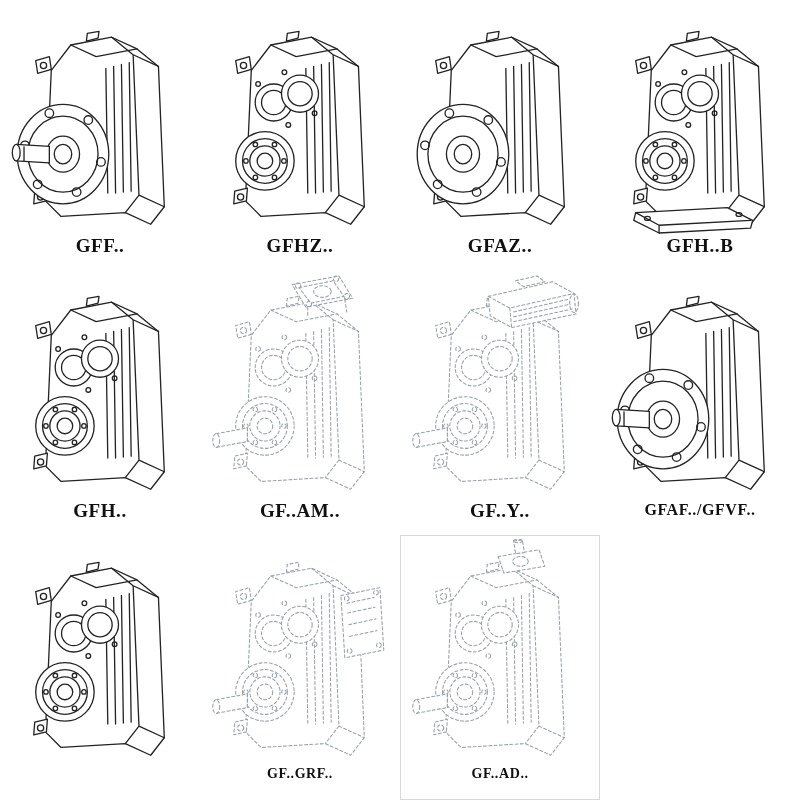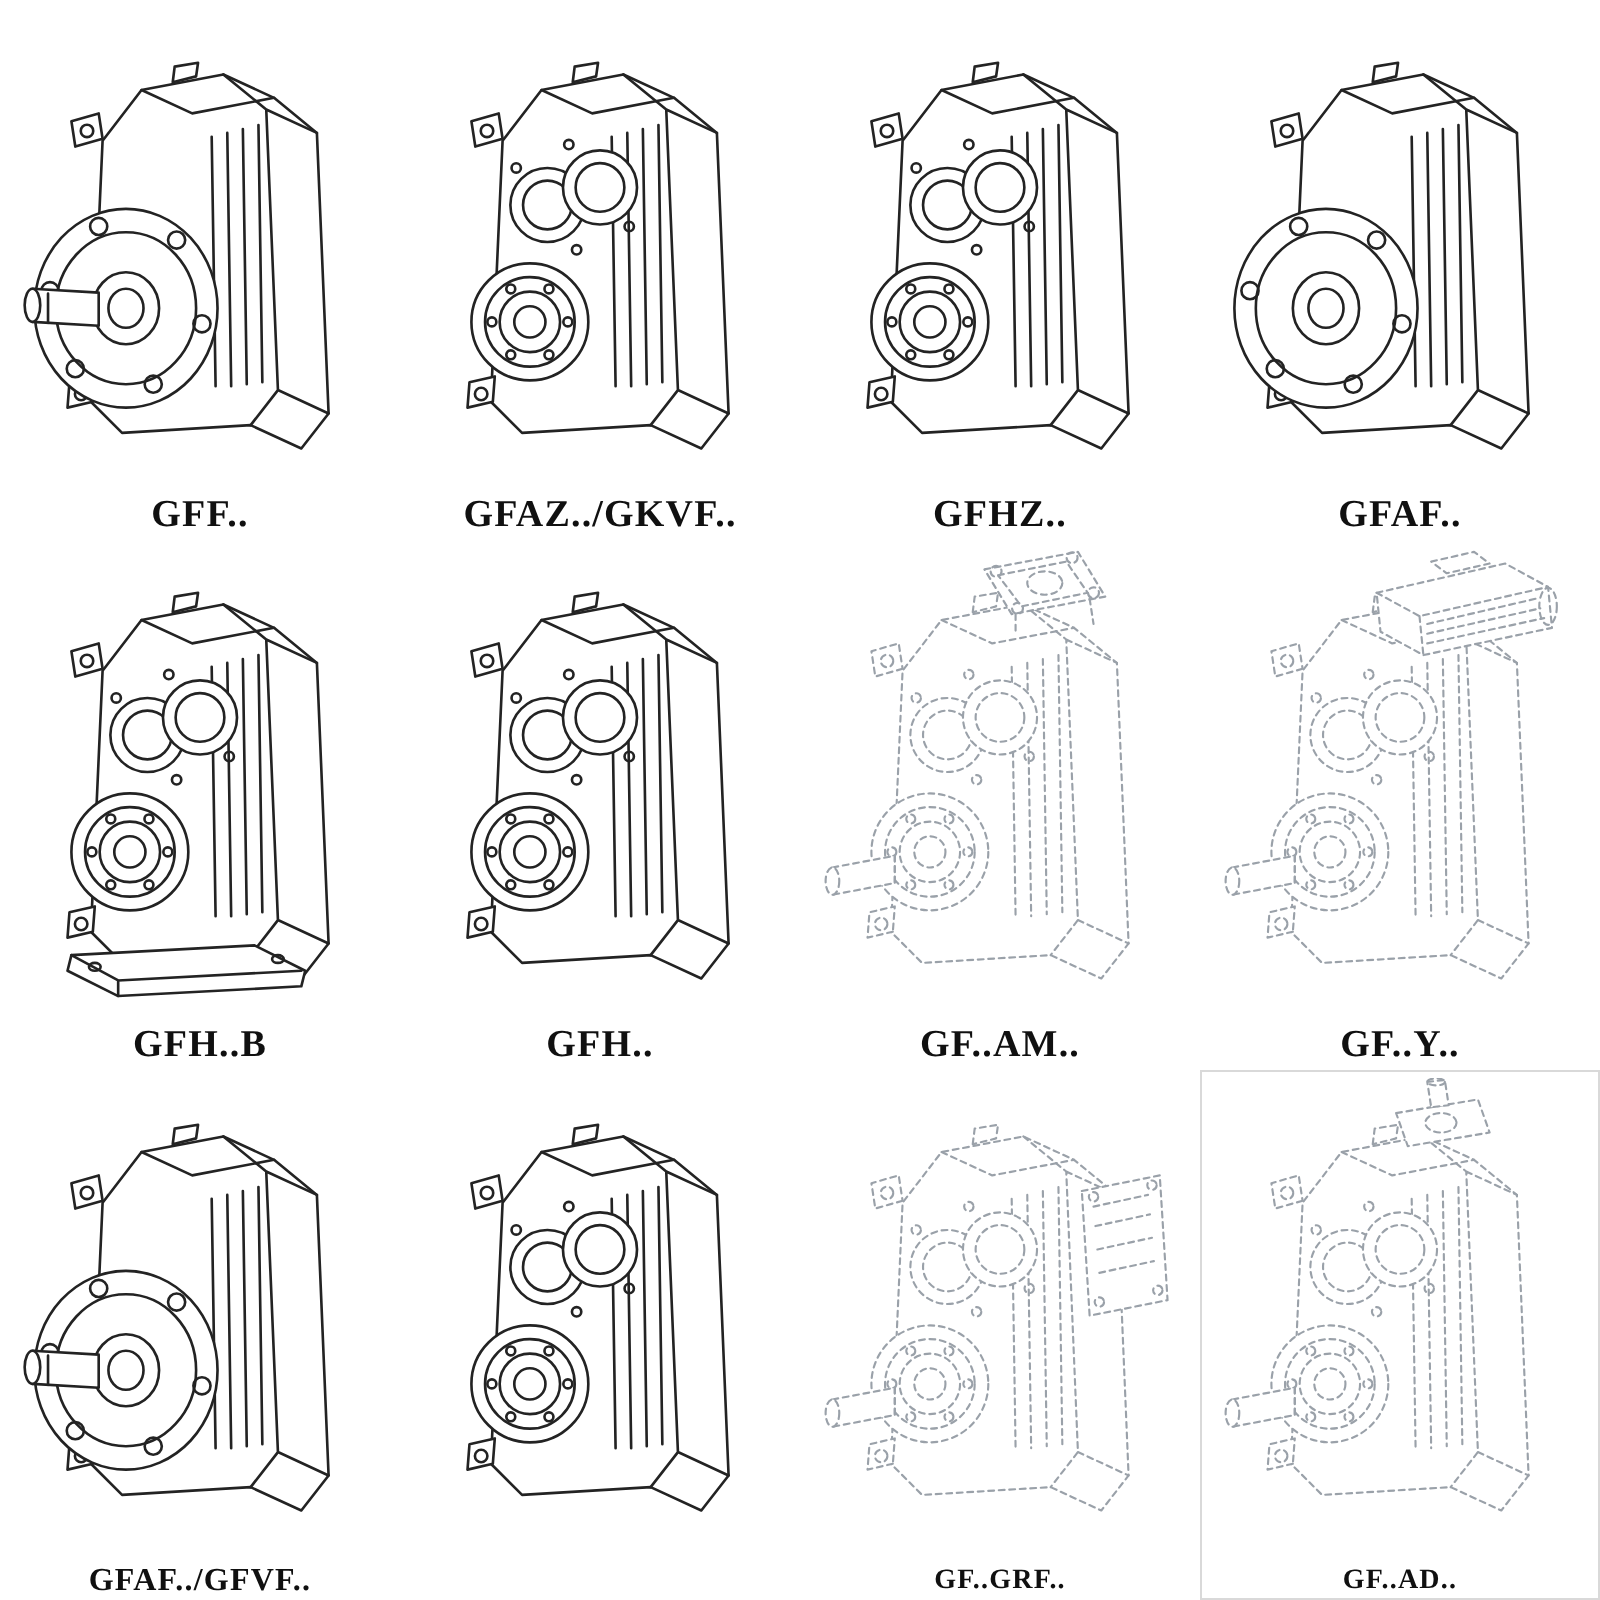--- a/index.html
+++ b/index.html
@@ -7,21 +7,21 @@
     width:800px;height:800px;box-sizing:border-box;
     display:grid;
     grid-template-columns:repeat(4,1fr);
     grid-template-rows:repeat(3,1fr);
     background:#ffffff;
     padding:4px 0 0 0;
     font-family:"Liberation Serif","DejaVu Serif",serif;
   }
   figure.cell{
     margin:0;display:flex;flex-direction:column;align-items:center;
-    justify-content:space-between;box-sizing:border-box;padding-top:4px;
+    justify-content:flex-start;box-sizing:border-box;padding-top:4px;
   }
   figure.cell.boxed{outline:1px solid #d9d9d9;outline-offset:-1px;}
   svg.draw{
     width:196px;height:226px;display:block;
     fill:none;stroke:#232323;stroke-width:1.35;
     stroke-linejoin:round;stroke-linecap:round;
   }
   svg.draw.ghost{
     stroke:#9aa1a9;stroke-width:1.1;stroke-dasharray:3 2.4;
   }
@@ -147,44 +147,36 @@
 
   <figure class="cell">
     <svg class="draw" viewBox="0 0 200 232">
       <use href="#housing"></use>
         <use href="#flange"></use>
         <use href="#shaft-left"></use>
     </svg>
     <figcaption class="cap">GFF..</figcaption>
   </figure>
 
-  <figure class="cell">
-    <svg class="draw" viewBox="0 0 200 232">
-      <use href="#housing"></use>
-        <use href="#twin-bores"></use>
-        <use href="#ring-output"></use>
-    </svg>
-    <figcaption class="cap">GFAZ../GKVF..</figcaption>
-  </figure>
 
   <figure class="cell">
     <svg class="draw" viewBox="0 0 200 232">
       <use href="#housing"></use>
         <use href="#twin-bores"></use>
         <use href="#ring-output"></use>
     </svg>
     <figcaption class="cap">GFHZ..</figcaption>
   </figure>
 
   <figure class="cell">
     <svg class="draw" viewBox="0 0 200 232">
       <use href="#housing"></use>
         <use href="#flange"></use>
     </svg>
-    <figcaption class="cap">GFAF..</figcaption>
+    <figcaption class="cap">GFAZ..</figcaption>
   </figure>
 
   <figure class="cell">
     <svg class="draw" viewBox="0 0 200 232">
       <use href="#housing"></use>
         <use href="#twin-bores"></use>
         <use href="#ring-output"></use>
         <use href="#base-plate"></use>
     </svg>
     <figcaption class="cap">GFH..B</figcaption>

